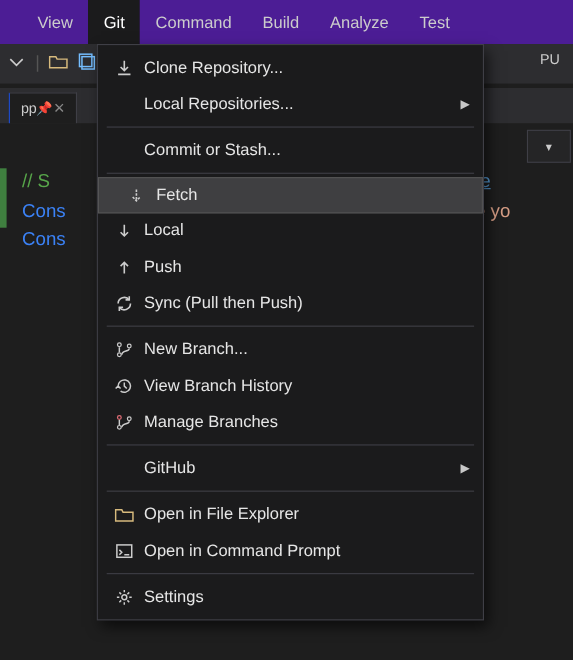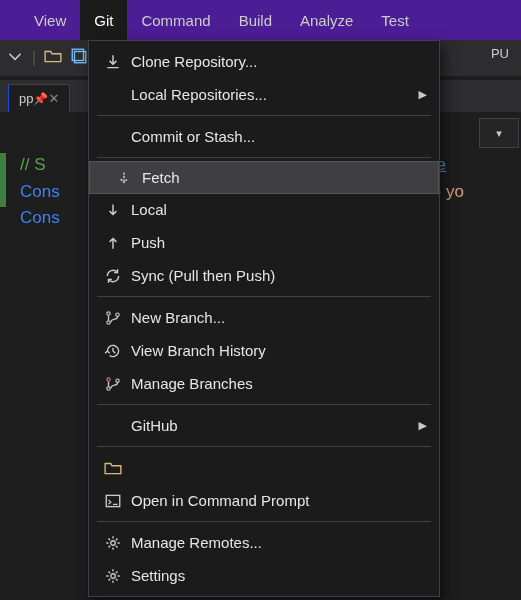--- a/index.html
+++ b/index.html
@@ -181,42 +181,34 @@
     <span class="label">GitHub</span>
     <span class="arrow">▶</span>
   </div>
   <div class="dd-sep"></div>
   <div class="dd-item">
     <span class="icon">
         <svg viewBox="0 0 16 16">
           <path d="M1 4h5l1 2h8v7H1z" fill="none" stroke="#d7ba7d" stroke-width="1.2"></path>
         </svg>
       </span>
+    <span class="label">Open in File Explorer</span>
   </div>
   <div class="dd-item">
     <span class="icon">
         <svg viewBox="0 0 16 16">
           <rect x="2" y="3" width="12" height="10" fill="none" stroke="#ccc" stroke-width="1.2"></rect>
           <path d="M4 7l2 2-2 2M8 11h4" fill="none" stroke="#ccc" stroke-width="1.2"></path>
         </svg>
       </span>
     <span class="label">Open in Command Prompt</span>
   </div>
   <div class="dd-sep"></div>
   <div class="dd-item">
     <span class="icon">
         <svg viewBox="0 0 16 16">
           <circle cx="8" cy="8" r="2" fill="none" stroke="#ccc" stroke-width="1.2"></circle>
           <path d="M8 2v2M8 12v2M2 8h2M12 8h2M4 4l1.5 1.5M10.5 10.5L12 12M12 4l-1.5 1.5M5.5 10.5L4 12" stroke="#ccc" stroke-width="1.2"></path>
         </svg>
       </span>
-    <span class="label">Manage Remotes...</span>
-  </div>
-  <div class="dd-item">
-    <span class="icon">
-        <svg viewBox="0 0 16 16">
-          <circle cx="8" cy="8" r="2" fill="none" stroke="#ccc" stroke-width="1.2"></circle>
-          <path d="M8 2v2M8 12v2M2 8h2M12 8h2M4 4l1.5 1.5M10.5 10.5L12 12M12 4l-1.5 1.5M5.5 10.5L4 12" stroke="#ccc" stroke-width="1.2"></path>
-        </svg>
-      </span>
     <span class="label">Settings</span>
   </div>
 </div>
 
 </body></html>

